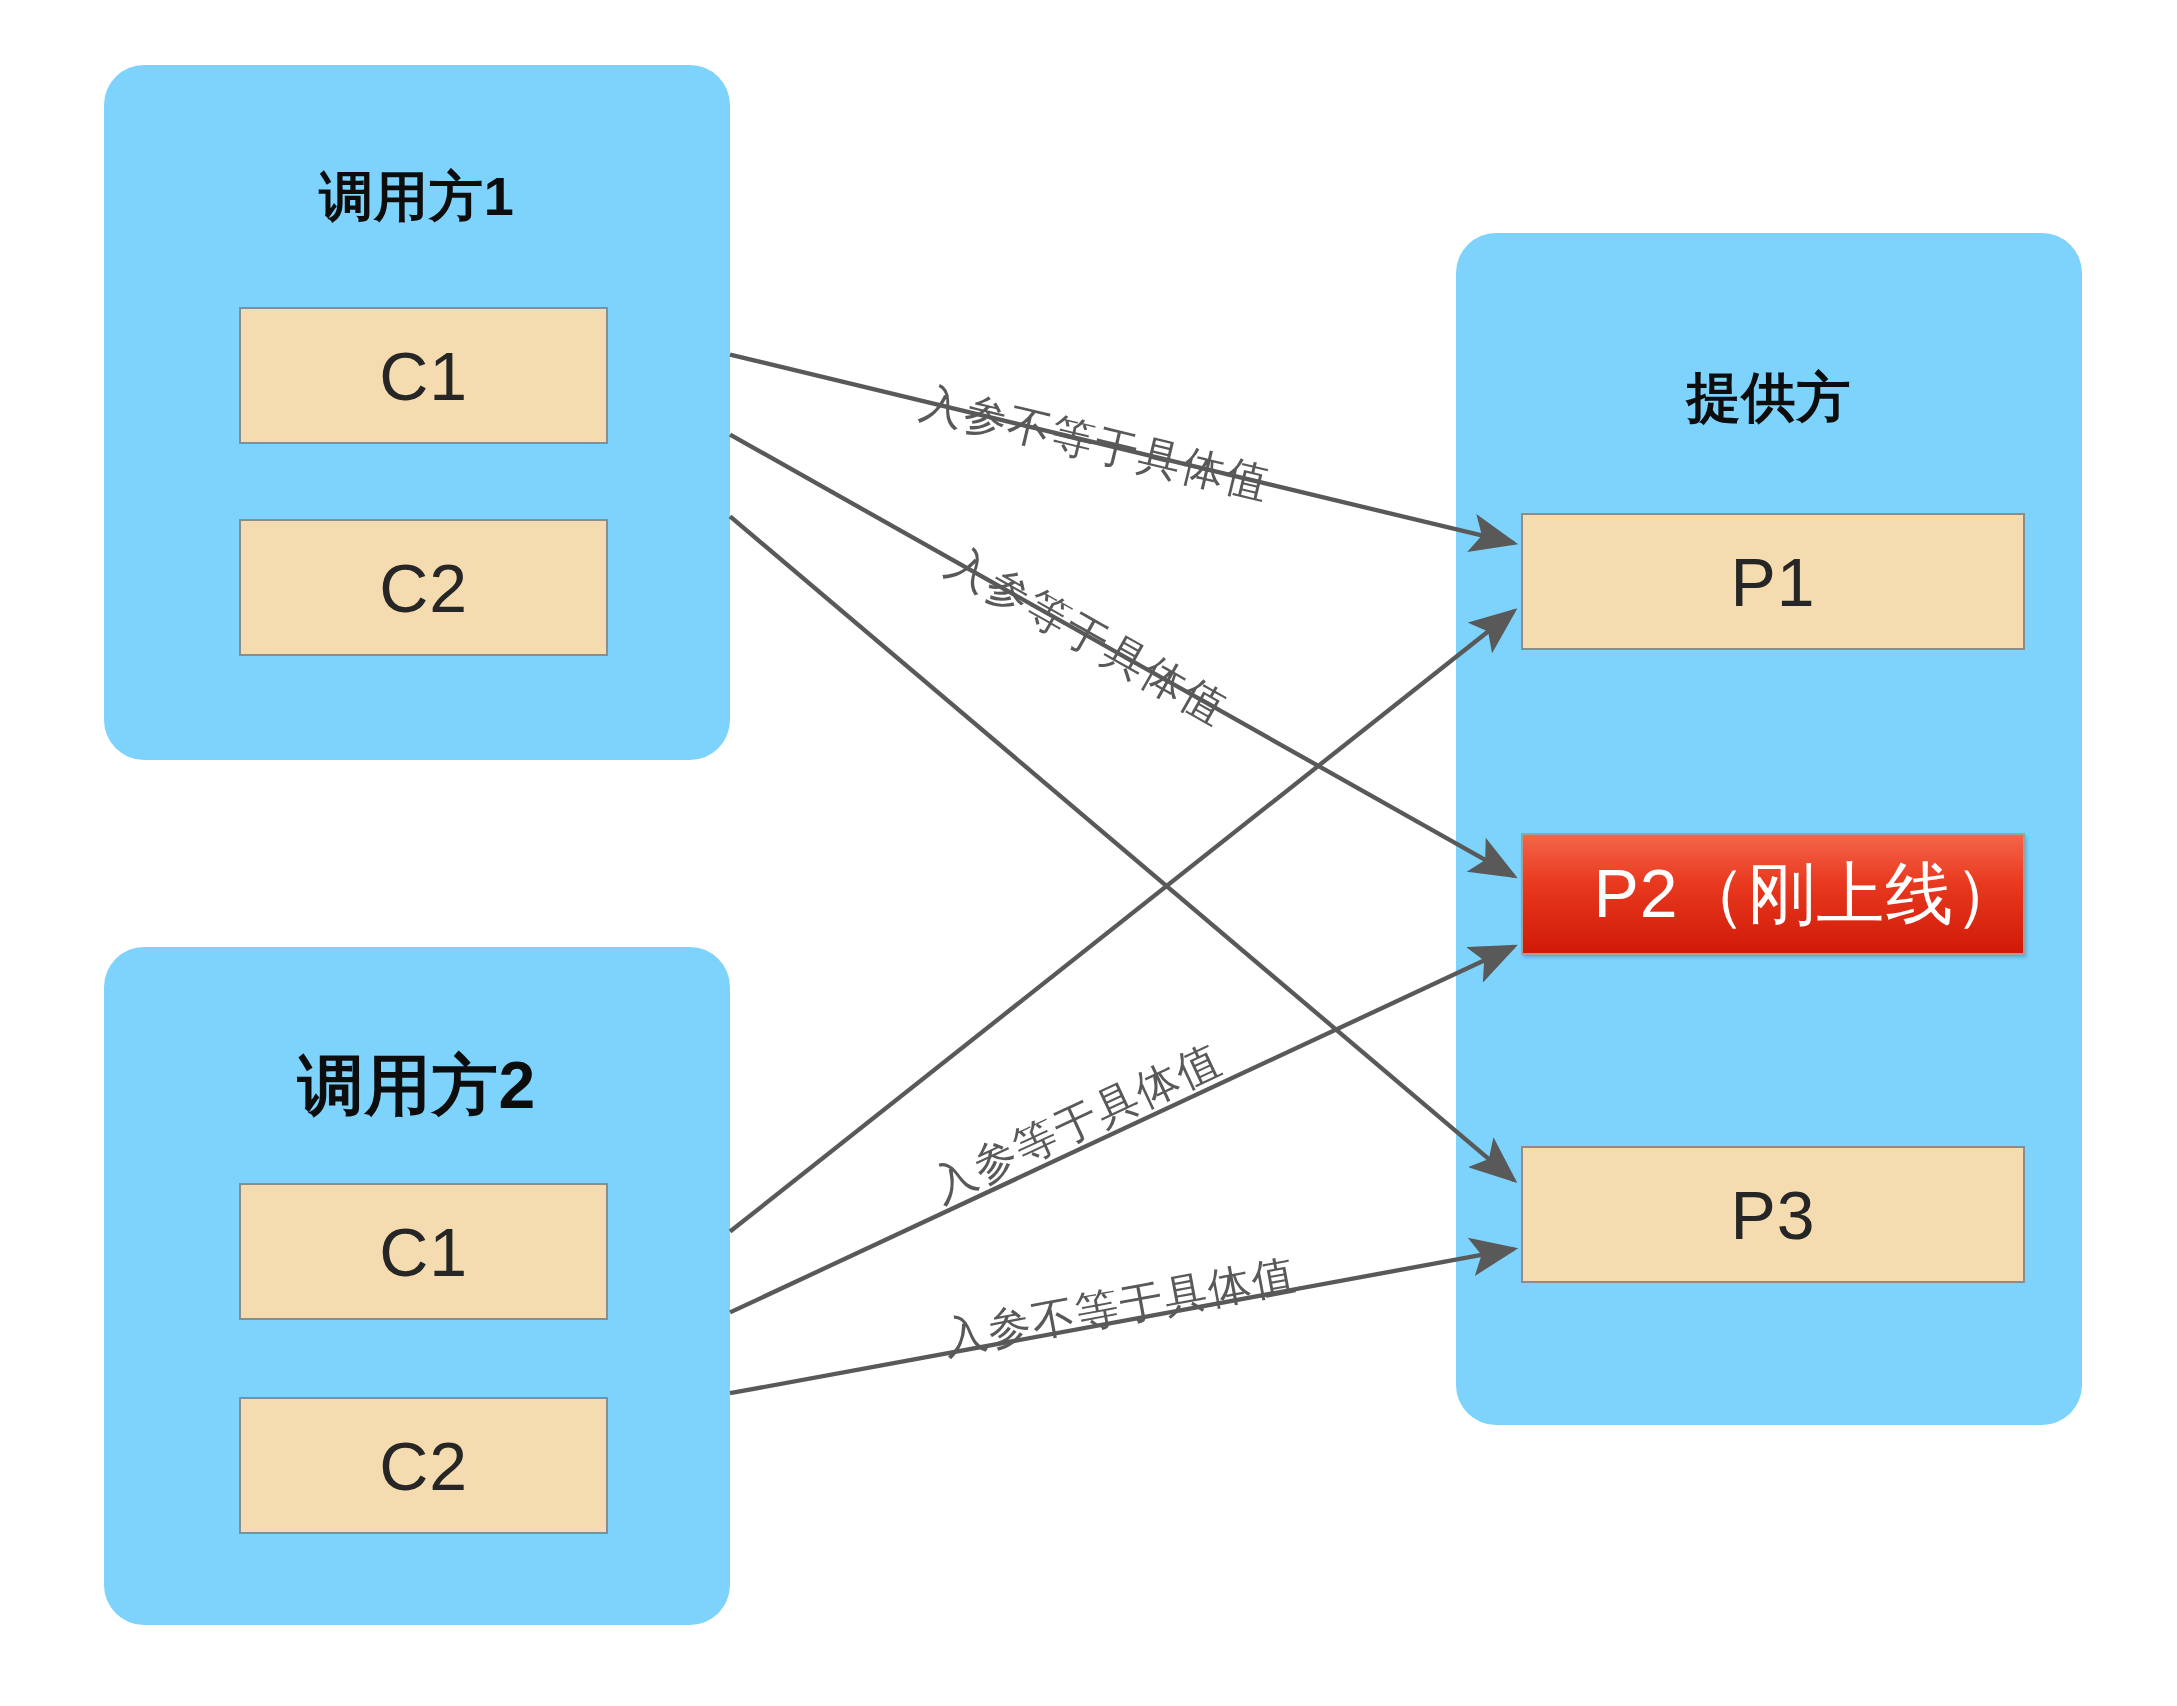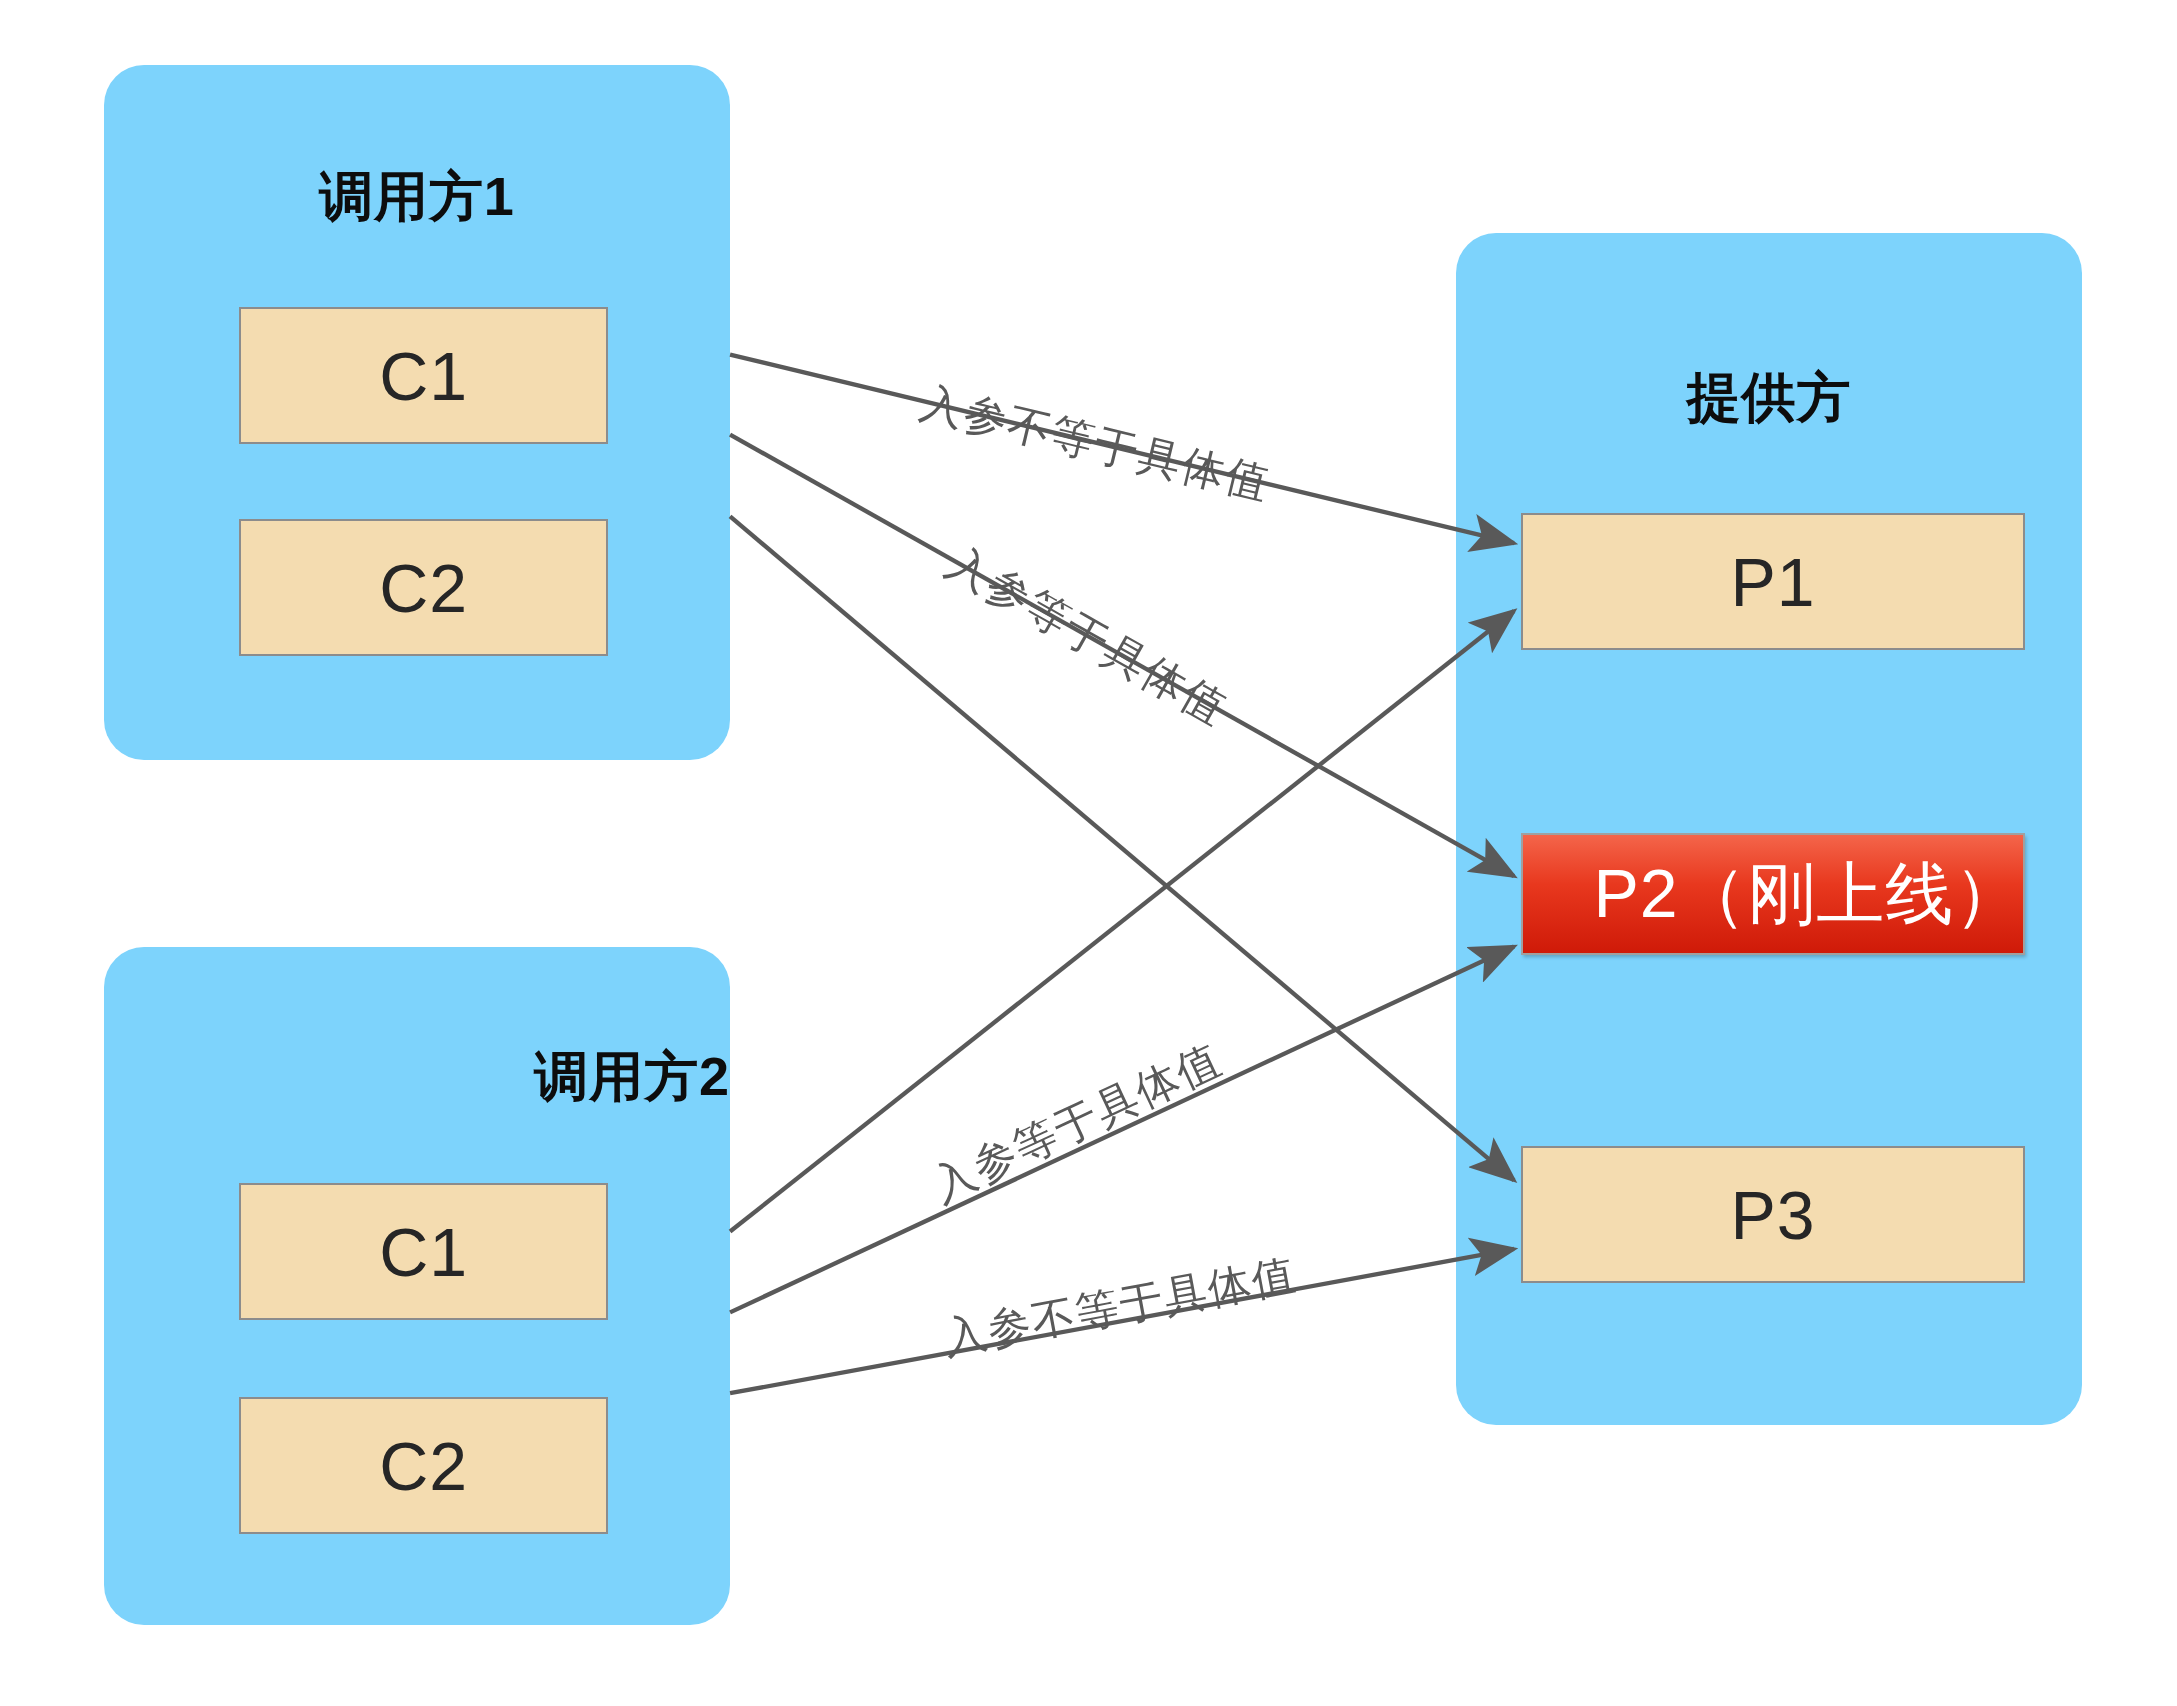--- a/index.html
+++ b/index.html
@@ -84,21 +84,21 @@
     <div class="panel-title" style="top:96px; font-size:54px;">调用方1</div>
     <div class="node tan" style="left:135px; top:242px; width:369px; height:137px;">
       <span>C1</span>
     </div>
     <div class="node tan" style="left:135px; top:454px; width:369px; height:137px;">
       <span>C2</span>
     </div>
   </div>
 
   <div class="panel" style="left:104px; top:947px; width:626px; height:678px;">
-    <div class="panel-title" style="top:94px; font-size:54px;text-align:right;">调用方2</div>
+    <div class="panel-title" style="top:94px; font-size:66px;">调用方2</div>
     <div class="node tan" style="left:135px; top:236px; width:369px; height:137px;">
       <span>C1</span>
     </div>
     <div class="node tan" style="left:135px; top:450px; width:369px; height:137px;">
       <span>C2</span>
     </div>
   </div>
 
   <div class="panel" style="left:1456px; top:233px; width:626px; height:1192px;">
     <div class="panel-title" style="top:97px; font-size:54px;margin-top:32px;">提供方</div>

